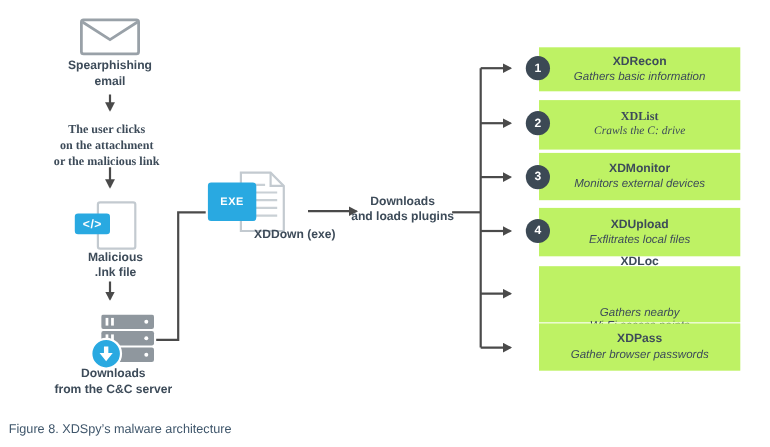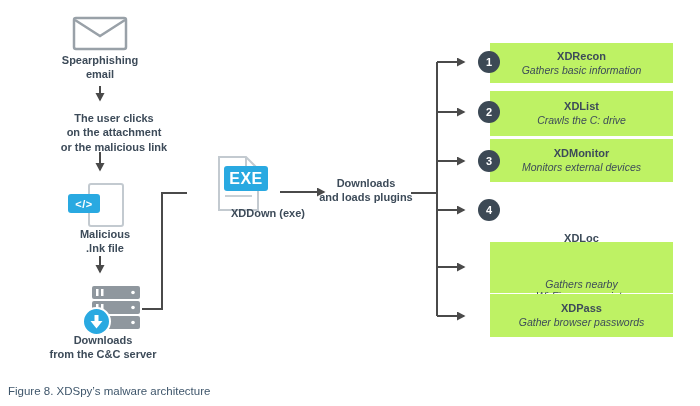--- a/index.html
+++ b/index.html
@@ -13,21 +13,21 @@
     line-height:1.3;white-space:pre-line;color:#3d4b59;
   }
   
   .icon{position:absolute;}
   .badge-blue{
     position:absolute;background:#29a9e1;color:#fff;font-weight:bold;
     display:flex;align-items:center;justify-content:center;border-radius:3px;
     letter-spacing:.5px;
   }
   .lnk-badge{left:68px;top:194px;width:32px;height:19px;font-size:11px;}
-  .exe-badge{left:189px;top:166px;width:44px;height:25px;font-size:16px;margin-left:35px;}
+  .exe-badge{left:189px;top:166px;width:44px;height:35px;font-size:10px;}
   .dl-circle{
     position:absolute;left:82px;top:307px;width:29px;height:29px;border-radius:50%;
     background:#29a9e1;border:2px solid #fff;box-sizing:border-box;
     display:flex;align-items:center;justify-content:center;
   }
   
   .plugin-row{
     position:absolute;left:490px;width:183px;background:#bef264;
     display:flex;flex-direction:column;align-items:center;justify-content:center;
     text-align:center;
@@ -78,21 +78,21 @@
     </g>
   </svg>
 
   <svg class="icon" style="left:72px;top:16px;" width="56" height="36">
     <rect x="2" y="2" width="52" height="31" rx="2" fill="#fff" stroke="#99a1a8" stroke-width="2.5"></rect>
     <path d="M3,4 L28,20 L53,4" fill="none" stroke="#99a1a8" stroke-width="2.5"></path>
   </svg>
   <div class="lbl" style="left:40px;top:53px;width:120px;">Spearphishing
 email</div>
 
-  <div class="lbl" style="left:41px;top:111px;width:146px;">The user clicks
+  <div class="lbl" style="left:24px;top:111px;width:146px;font-family:Liberation Serif, serif;">The user clicks
 on the attachment
 or the malicious link</div>
 
   <svg class="icon" style="left:86px;top:182px;" width="40" height="46">
     <rect x="3" y="2" width="34" height="42" rx="2" fill="#fff" stroke="#c3cad0" stroke-width="2"></rect>
   </svg>
   <div class="badge-blue lnk-badge">&lt;/&gt;</div>
   <div class="lbl" style="left:45px;top:227px;width:120px;">Malicious
 .lnk file</div>
 
@@ -136,27 +136,31 @@
   <div class="badge-blue exe-badge">EXE</div>
   <div class="lbl" style="left:164px;top:206px;width:120px;margin-left:44px;">XDDown (exe)</div>
 
   <div class="lbl" style="left:308px;top:176px;width:116px;">Downloads
 and loads plugins</div>
 
   <div class="plugin-row" style="top:43px;height:40px;">
     <div class="plugin-name">XDRecon</div>
     <div class="plugin-desc">Gathers basic information</div>
   </div>
-  <div class="plugin-row" style="top:91px;height:45px;">
+  <div class="plugin-row" style="top:91px;height:45px;font-family:Liberation Serif, serif;">
     <div class="plugin-name">XDList</div>
     <div class="plugin-desc">Crawls the C: drive</div>
   </div>
   <div class="plugin-row" style="top:139px;height:43px;">
     <div class="plugin-name">XDMonitor</div>
     <div class="plugin-desc">Monitors external devices</div>
+  </div>
+  <div class="plugin-row" style="top:189px;height:44px;">
+    <div class="plugin-name">XDUpload</div>
+    <div class="plugin-desc">Exflitrates local files</div>
   </div>
   <div class="plugin-row" style="top:242px;height:51px;gap:32px;">
     <div class="plugin-name">XDLoc</div>
     <div class="plugin-desc">Gathers nearby
 Wi-Fi access points</div>
   </div>
   <div class="plugin-row" style="top:294px;height:43px;">
     <div class="plugin-name">XDPass</div>
     <div class="plugin-desc">Gather browser passwords</div>
   </div>

